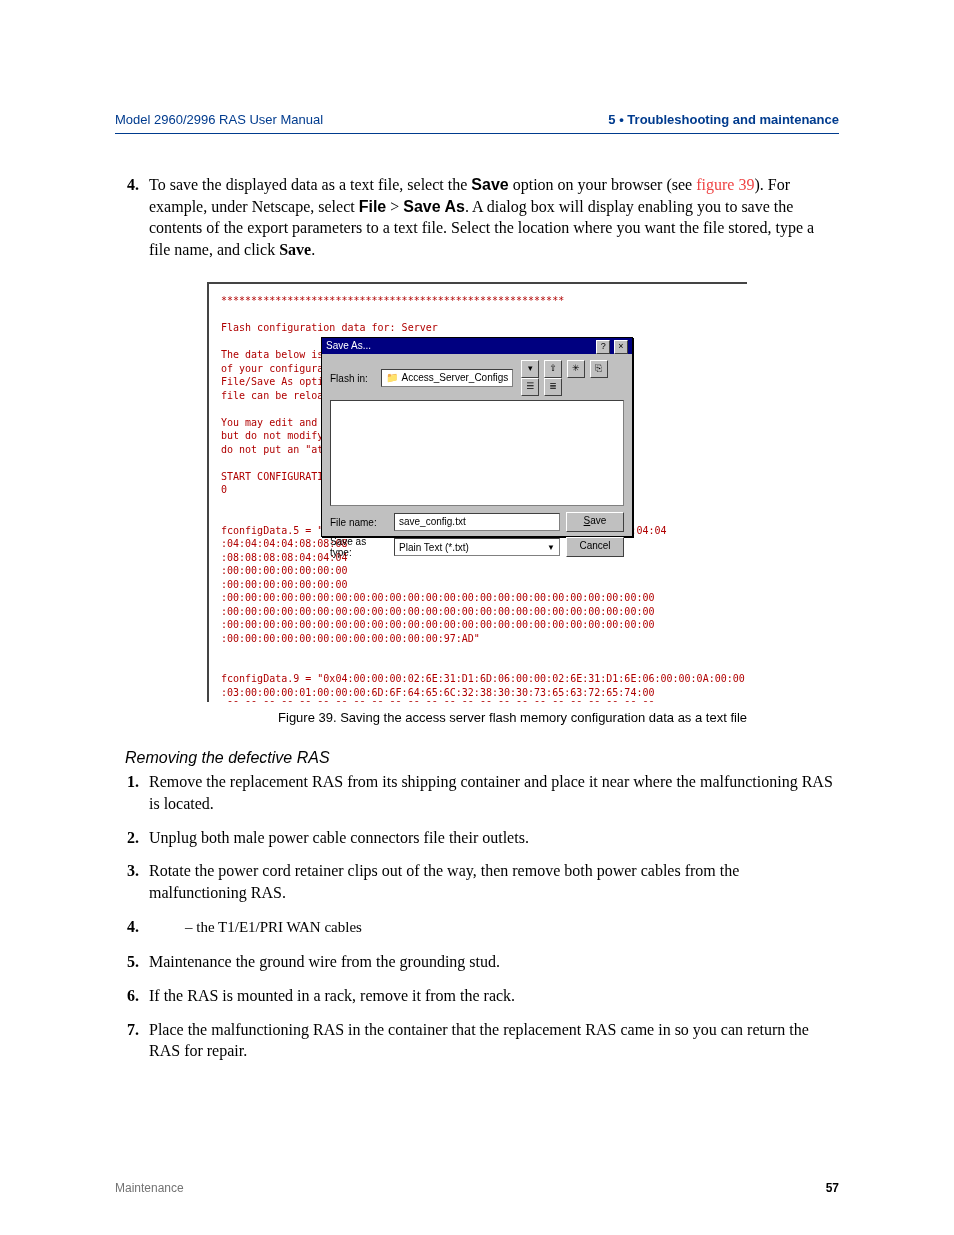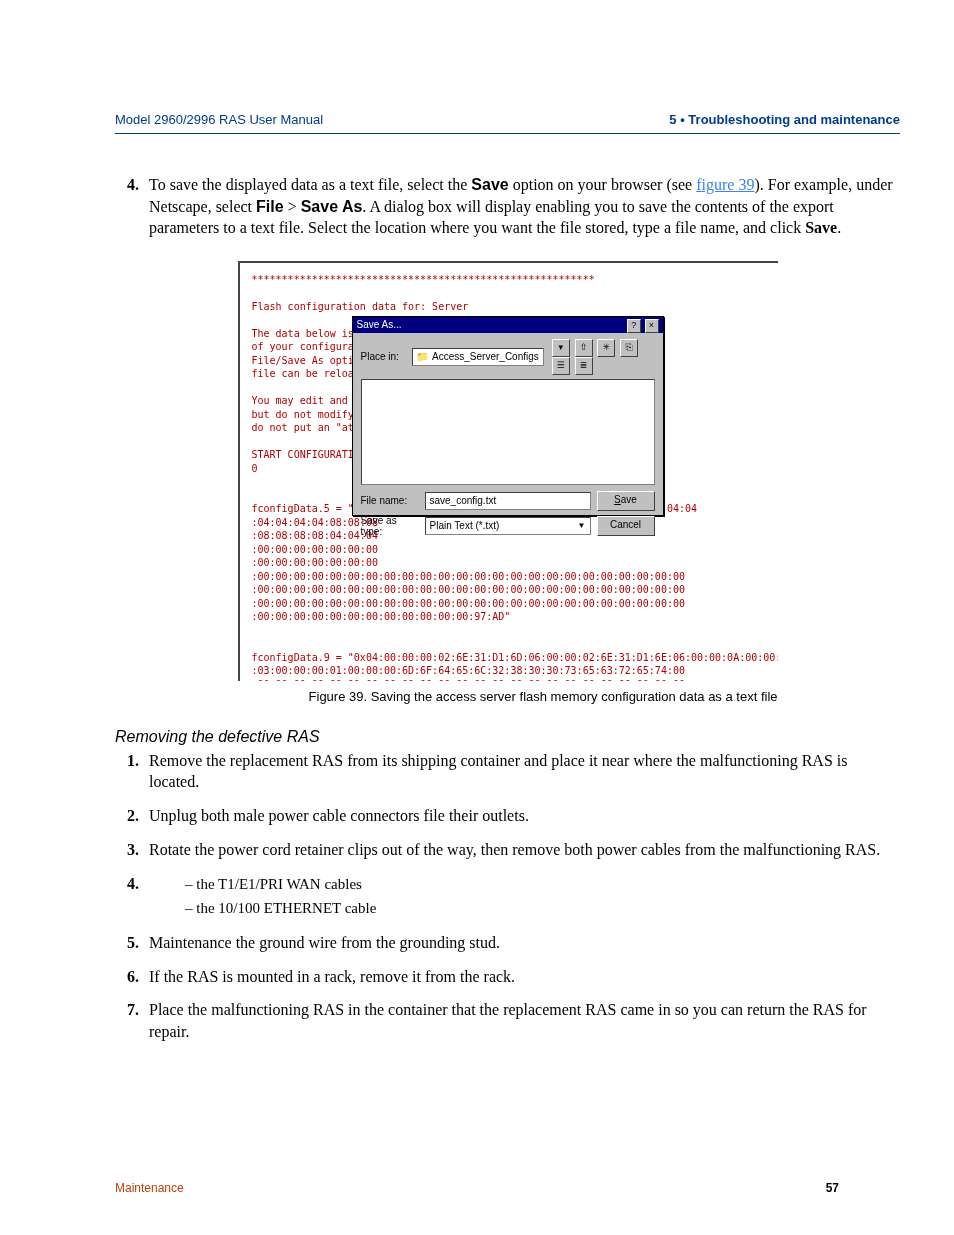--- a/index.html
+++ b/index.html
@@ -8,21 +8,21 @@
     background: #ffffff;
     width: 954px;
   }
   .page {
     width: 954px;
     height: 1235px;
     position: relative;
     font-family: "Times New Roman", Times, serif;
     color: #000;
     box-sizing: border-box;
-    padding: 112px 54px 60px 115px;
+    padding: 112px 115px 60px 115px;
   }
   .header-row {
     display: flex;
     justify-content: space-between;
     font-family: Arial, Helvetica, sans-serif;
     font-size: 13px;
     margin-bottom: 6px;
   }
   .header-left { color: #003b8e; }
   .header-right { color: #003b8e; font-weight: bold; margin-left: 15px; }
@@ -37,21 +37,21 @@
   }
   ol.main-list > li {
     font-size: 16px;
     line-height: 1.35;
     margin-bottom: 12px;
     padding-left: 6px;
   }
   ol.main-list > li::marker { font-weight: bold; }
   .bold { font-weight: bold; }
   .monob { font-family: Arial, Helvetica, sans-serif; font-weight: bold; }
-  .link { color: #3b82f6; text-decoration: underline; }
+  .link { color: #ef4444; }
 
   .figure-wrap {
     margin: 22px auto 8px auto;
     width: 540px;
   }
   .screenshot {
     width: 540px;
     height: 420px;
     border-top: 2px solid #444;
     border-left: 2px solid #444;
@@ -165,21 +165,21 @@
     font-family: Arial, Helvetica, sans-serif;
     font-size: 13px;
     text-align: right;
     margin: 8px 0 24px 0;
   }
   h3.subhead {
     font-family: Arial, Helvetica, sans-serif;
     font-style: italic;
     font-weight: normal;
     font-size: 16px;
-    margin: 0 0 4px 0;
+    margin: 0 0 4px 10px;
   }
   ul.dash-list {
     list-style: none;
     padding-left: 36px;
     margin: 6px 0 10px 0;
   }
   ul.dash-list > li {
     font-size: 15px;
     line-height: 1.6;
   }
@@ -188,21 +188,21 @@
   }
   .footer {
     position: absolute;
     left: 115px; right: 115px;
     bottom: 40px;
     display:flex;
     justify-content: space-between;
     font-family: Arial, Helvetica, sans-serif;
     font-size: 12px;
   }
-  .footer-left { color: #c2410c; }
+  .footer-left { color: #737373; }
   .footer-right { font-weight: bold; }
 </style>
 </head>
 <body>
 
 <div class="page">
 
   <div class="header-row">
     <span class="header-left">Model 2960/2996 RAS User Manual</span>
     <span class="header-right">5 • Troubleshooting and maintenance</span>
@@ -255,21 +255,21 @@
       <div class="dialog">
         <div class="titlebar">
           <span>Save As...</span>
           <span class="title-btns">
             <span>?</span>
             <span>×</span>
           </span>
         </div>
         <div class="body">
           <div class="dlg-row">
-            <span class="dlg-label">Place in:</span>
+            <span class="dlg-label">Flash in:</span>
             <span class="dlg-field">
               <span>📁</span>&nbsp;<span>Access_Server_Configs</span>
             </span>
             <span class="dlg-btns">
               <span>▾</span>
               <span>⇧</span>
               <span>✳</span>
               <span>⎘</span>
               <span>☰</span>
               <span>≣</span>
@@ -296,21 +296,20 @@
   </div>
 
   <h3 class="subhead">Removing the defective RAS</h3>
   <ol class="main-list">
     <li>Remove the replacement RAS from its shipping container and place it near where the malfunctioning RAS is located.</li>
     <li>Unplug both male power cable connectors file their outlets.</li>
     <li>Rotate the power cord retainer clips out of the way, then remove both power cables from the malfunctioning RAS.</li>
     <li>
       <ul class="dash-list">
         <li>the T1/E1/PRI WAN cables</li>
-        <li>the 10/100 ETHERNET cable</li>
       </ul>
     </li>
     <li>Maintenance the ground wire from the grounding stud.</li>
     <li>If the RAS is mounted in a rack, remove it from the rack.</li>
     <li>Place the malfunctioning RAS in the container that the replacement RAS came in so you can return the RAS for repair.</li>
   </ol>
 
   <div class="footer">
     <span class="footer-left">Maintenance</span>
     <span class="footer-right">57</span>

